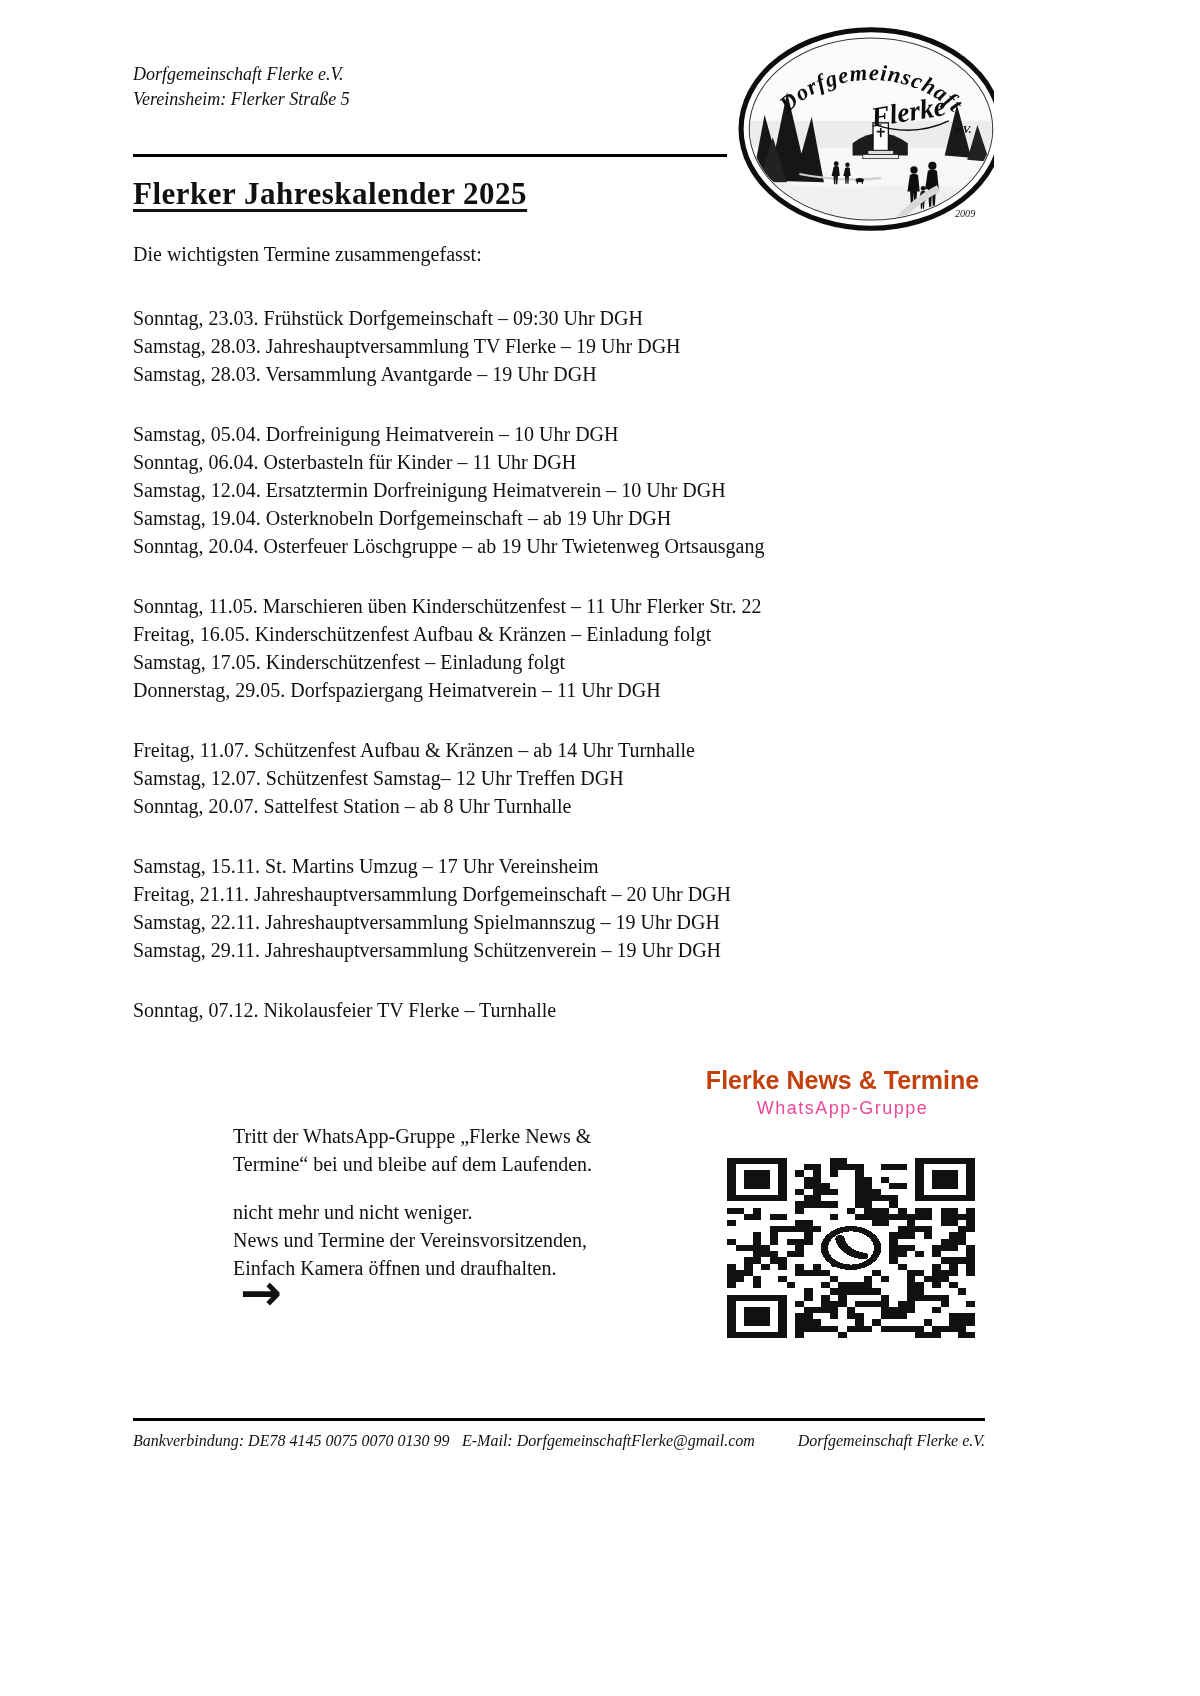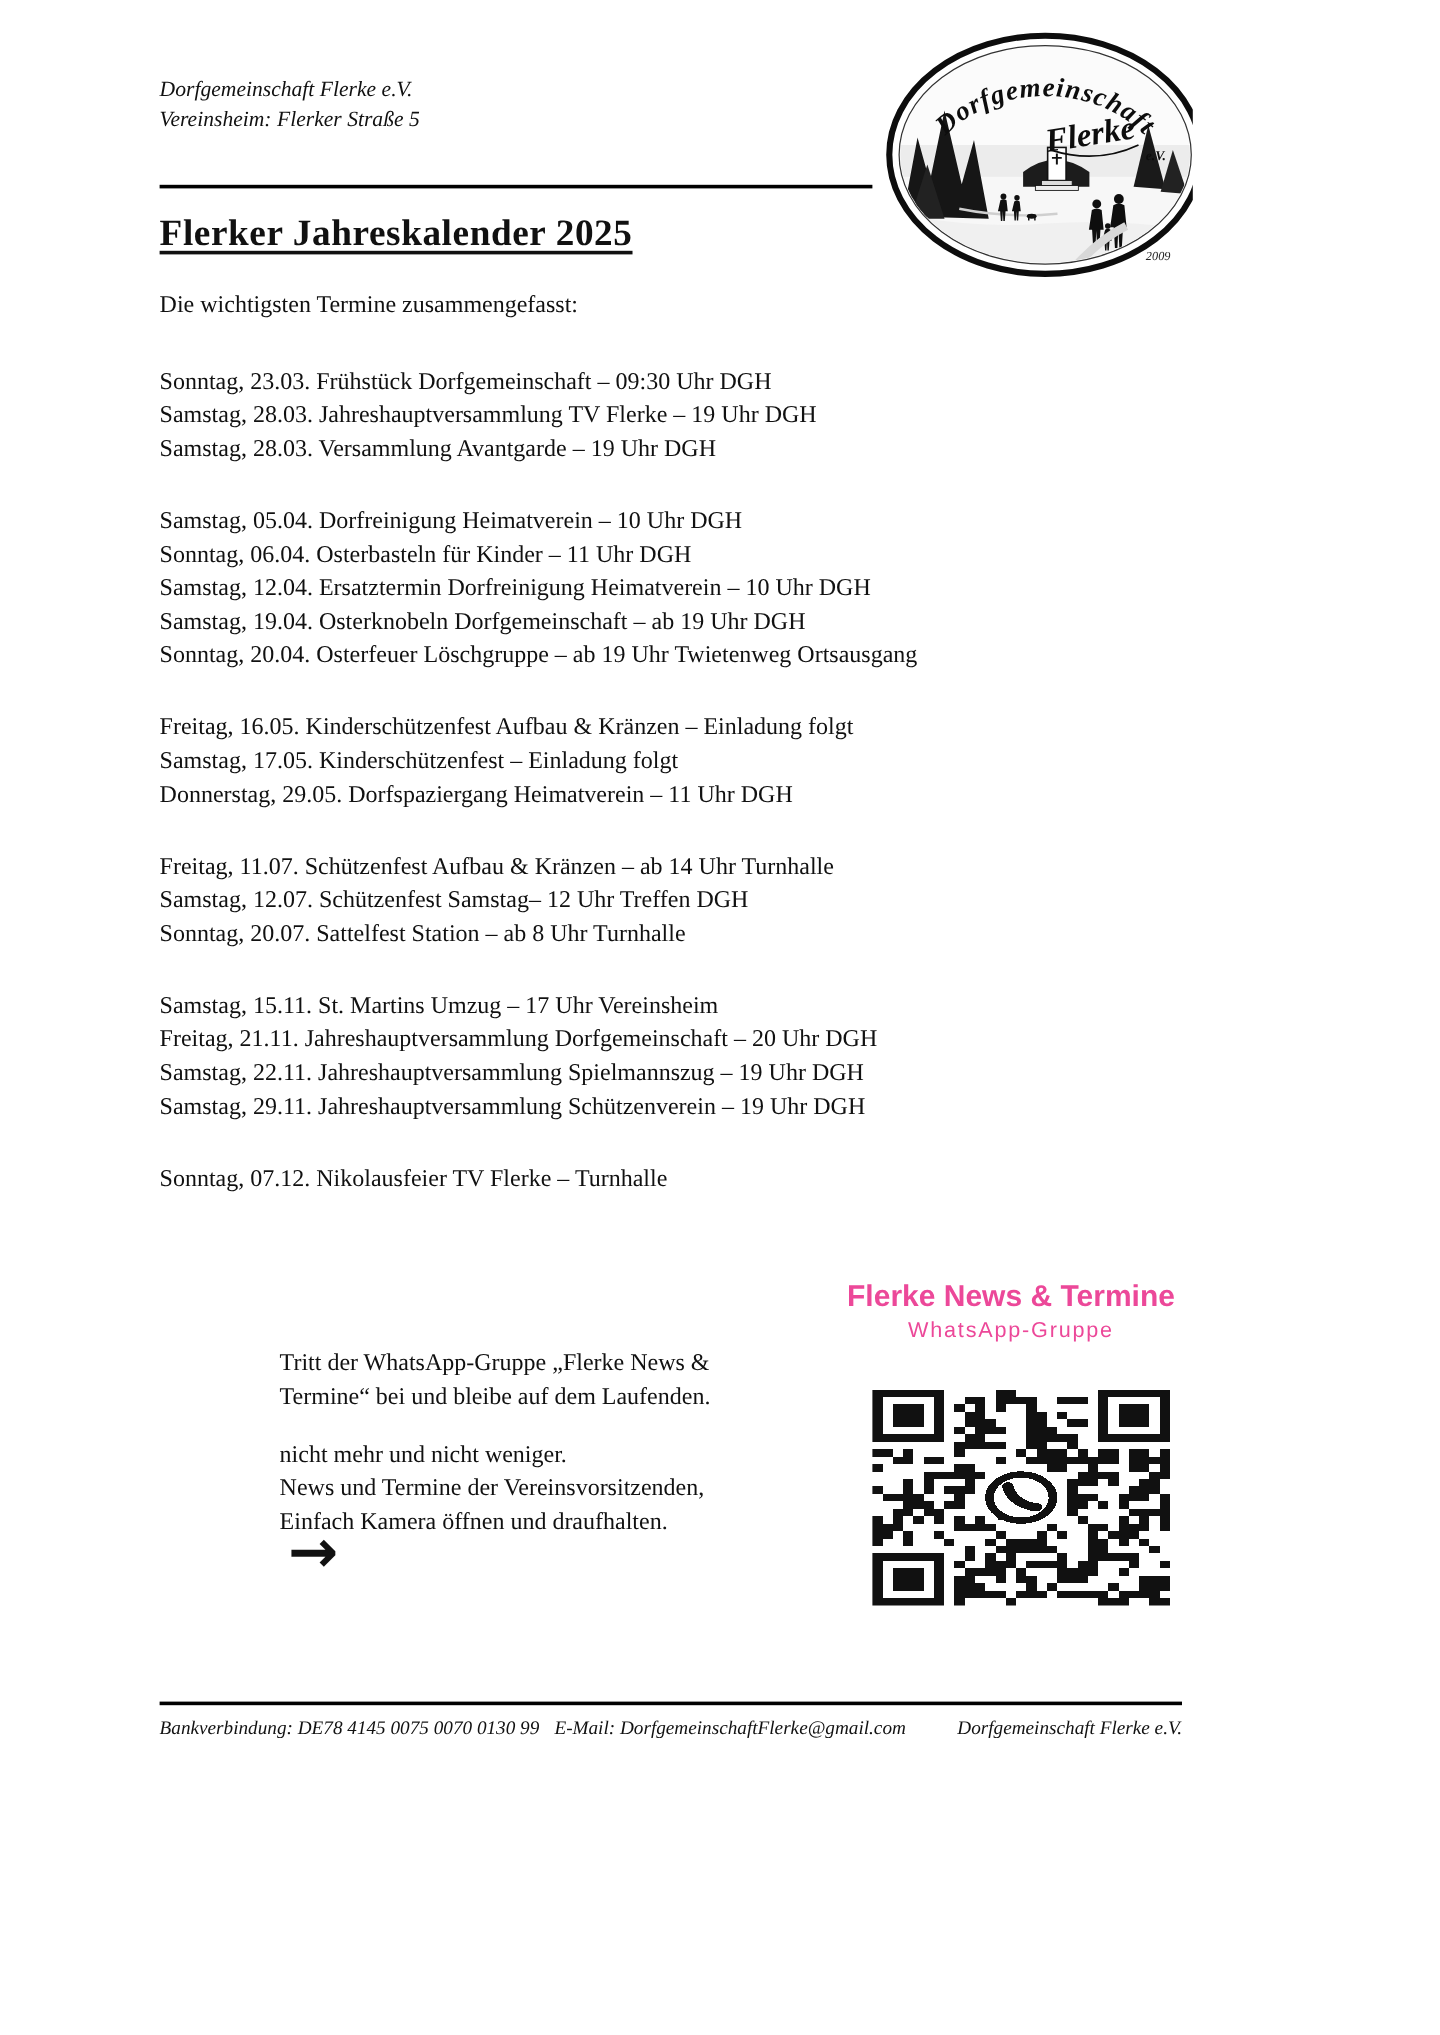--- a/index.html
+++ b/index.html
@@ -13,21 +13,21 @@
   .page-title{
     position:absolute;left:133px;top:176px;font-size:31px;font-weight:bold;
     text-decoration:underline;text-underline-offset:5px;letter-spacing:0.5px;
   }
   .intro{position:absolute;left:133px;top:243px;font-size:20px;}
   .calendar{position:absolute;left:133px;top:292px;font-size:20px;margin-top:12px;}
   .cal-group{margin-bottom:32px;}
   .cal-line{line-height:28px;white-space:nowrap;}
   .news-heading{
     position:absolute;left:700px;top:1066px;width:285px;text-align:center;
-    font-family:"Liberation Sans", sans-serif;font-weight:bold;font-size:25px;color:#ec4899;
+    font-family:"Liberation Sans", sans-serif;font-weight:bold;font-size:25px;color:#c2410c;
   }
   .news-sub{
     position:absolute;left:700px;top:1098px;width:285px;text-align:center;
     font-family:"Liberation Sans", sans-serif;font-size:18px;letter-spacing:1.5px;color:#ec4899;
   }
   .invite{position:absolute;left:233px;top:1122px;width:440px;font-size:20px;line-height:28px;}
   .invite p{margin:0 0 0 0;}
   .invite .gap{height:20px;}
   .big-arrow{
     position:absolute;left:240px;top:1268px;font-size:50px;font-weight:bold;line-height:50px;
@@ -126,20 +126,21 @@
         <div class="cal-line">Samstag, 28.03. Versammlung Avantgarde – 19 Uhr DGH</div>
       </div>
       <div class="cal-group">
         <div class="cal-line">Samstag, 05.04. Dorfreinigung Heimatverein – 10 Uhr DGH</div>
         <div class="cal-line">Sonntag, 06.04. Osterbasteln für Kinder – 11 Uhr DGH</div>
         <div class="cal-line">Samstag, 12.04. Ersatztermin Dorfreinigung Heimatverein – 10 Uhr DGH</div>
         <div class="cal-line">Samstag, 19.04. Osterknobeln Dorfgemeinschaft – ab 19 Uhr DGH</div>
         <div class="cal-line">Sonntag, 20.04. Osterfeuer Löschgruppe – ab 19 Uhr Twietenweg Ortsausgang</div>
       </div>
       <div class="cal-group">
+        <div class="cal-line">Sonntag, 11.05. Marschieren üben Kinderschützenfest – 11 Uhr Flerker Str. 22</div>
         <div class="cal-line">Freitag, 16.05. Kinderschützenfest Aufbau &amp; Kränzen – Einladung folgt</div>
         <div class="cal-line">Samstag, 17.05. Kinderschützenfest – Einladung folgt</div>
         <div class="cal-line">Donnerstag, 29.05. Dorfspaziergang Heimatverein – 11 Uhr DGH</div>
       </div>
       <div class="cal-group">
         <div class="cal-line">Freitag, 11.07. Schützenfest Aufbau &amp; Kränzen – ab 14 Uhr Turnhalle</div>
         <div class="cal-line">Samstag, 12.07. Schützenfest Samstag– 12 Uhr Treffen DGH</div>
         <div class="cal-line">Sonntag, 20.07. Sattelfest Station – ab 8 Uhr Turnhalle</div>
       </div>
       <div class="cal-group">

